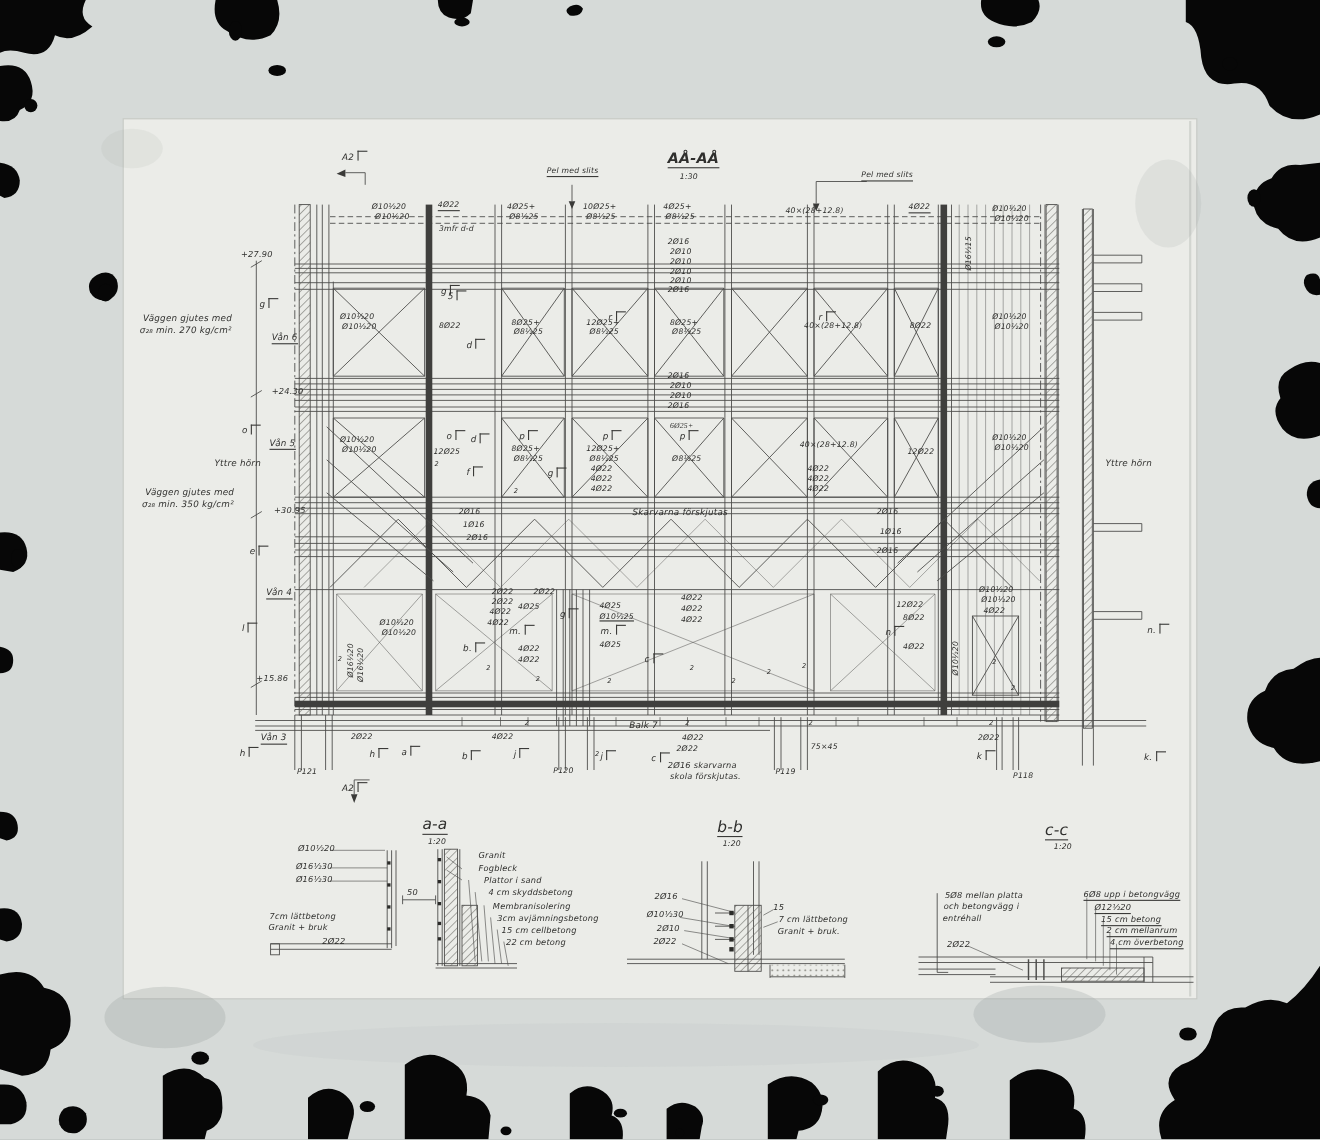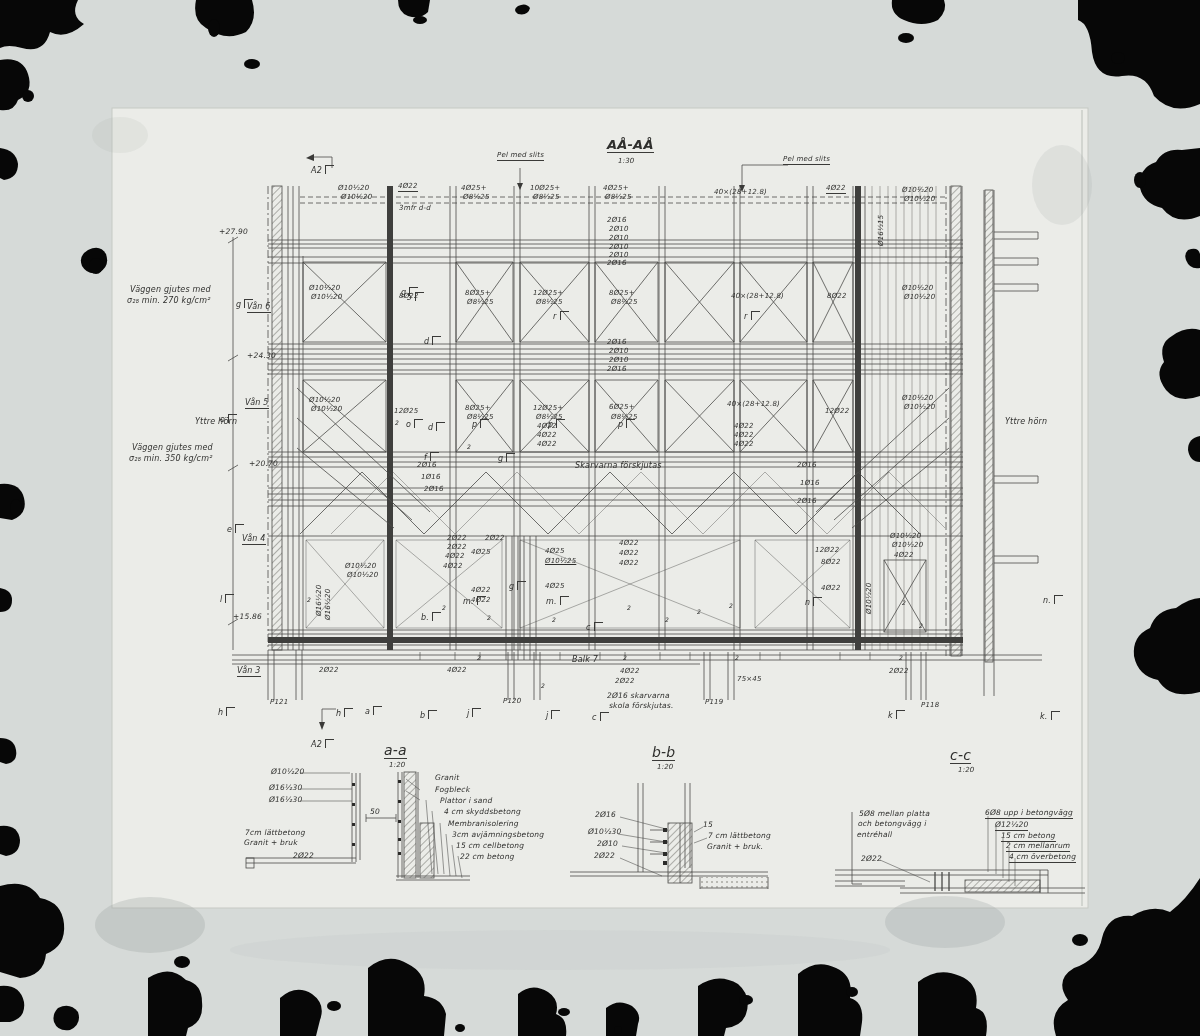--- a/index.html
+++ b/index.html
@@ -6,21 +6,21 @@
   #stage{position:relative;width:1200px;height:1036px;background:#d6dad8;overflow:hidden;
          font-family:"DejaVu Sans",sans-serif;}
   #stage svg{position:absolute;left:0;top:0;z-index:1;}
   .t,.mk,.lbl{position:absolute;z-index:2;font-style:italic;color:#2f2f2d;white-space:nowrap;
       line-height:1;letter-spacing:.2px;font-size:7px;}
   .lbl{font-size:8px;}
   .s7{font-size:7px;} .s75{font-size:7.5px;} .s11{font-size:14px;} .s13{font-size:13px;font-weight:bold;}
   .u{border-bottom:1px solid #3a3a38;padding-bottom:1px;}
   .r{transform:rotate(-90deg);transform-origin:left top;}
   .c2{font-size:6px;}
-  .mk{font-size:8px;margin-top:28px;}
+  .mk{font-size:8px;}
   .mk::after{content:"";position:absolute;left:calc(100% + 3px);top:-2px;width:8px;height:8px;
       border-left:1.2px solid #3a3a38;border-top:1.2px solid #3a3a38;}
 </style>
 </head>
 <body>
 
 <div id="stage">
 <svg width="1200" height="1036" viewBox="0 0 1200 1036">
   <defs>
     <pattern id="h1" width="5" height="5" patternUnits="userSpaceOnUse" patternTransform="rotate(45)">
@@ -226,21 +226,21 @@
 
 <span class="lbl" style="left:130px;top:286px">Väggen gjutes med</span>
 <span class="lbl" style="left:127px;top:297px">σ₂₈ min. 270 kg/cm²</span>
 <span class="lbl" style="left:132px;top:444px">Väggen gjutes med</span>
 <span class="lbl" style="left:129px;top:455px">σ₂₈ min. 350 kg/cm²</span>
 <span class="lbl" style="left:195px;top:418px">Yttre hörn</span>
 <span class="lbl" style="left:1005px;top:418px">Yttre hörn</span>
 
 <span class="t s75" style="left:219px;top:228px">+27.90</span>
 <span class="t s75" style="left:247px;top:352px">+24.30</span>
-<span class="t s75" style="left:249px;top:460px">+20.70</span>
+<span class="t s75" style="left:249px;top:460px">+30.95</span>
 <span class="t s75" style="left:233px;top:613px">+15.86</span>
 
 <span class="lbl u" style="left:247px;top:303px">Vån 6</span>
 <span class="lbl u" style="left:245px;top:399px">Vån 5</span>
 <span class="lbl u" style="left:242px;top:535px">Vån 4</span>
 <span class="lbl u" style="left:237px;top:667px">Vån 3</span>
 
 <span class="t" style="left:270px;top:699px">P121</span>
 <span class="t" style="left:503px;top:698px">P120</span>
 <span class="t" style="left:705px;top:699px">P119</span>
@@ -333,21 +333,21 @@
       <span class="t" style="left: 309px; top: 397px;">Ø10½20</span>
       <span class="t" style="left: 311px; top: 406px;">Ø10½20</span>
       <span class="t" style="left: 394px; top: 408px;">12Ø25</span>
       <span class="t" style="left: 465px; top: 405px;">8Ø25+</span>
       <span class="t" style="left: 467px; top: 414px;">Ø8½25</span>
       <span class="t" style="left: 533px; top: 405px;">12Ø25+</span>
       <span class="t" style="left: 536px; top: 414px;">Ø8½25</span>
       <span class="t" style="left: 537px; top: 423px;">4Ø22</span>
       <span class="t" style="left: 537px; top: 432px;">4Ø22</span>
       <span class="t" style="left: 537px; top: 441px;">4Ø22</span>
-      <span class="t" style="left: 609px; top: 404px;">6Ø25+</span>
+      <span class="t" style="left: 609px; top: 384px; font-family: Liberation Serif, serif;">6Ø25+</span>
       <span class="t" style="left: 611px; top: 414px;">Ø8½25</span>
       <span class="t" style="left: 727px; top: 401px;">40×(28+12.8)</span>
       <span class="t" style="left: 825px; top: 408px;">12Ø22</span>
       <span class="t" style="left: 902px; top: 395px;">Ø10½20</span>
       <span class="t" style="left: 904px; top: 404px;">Ø10½20</span>
       <span class="t" style="left: 734px; top: 423px;">4Ø22</span>
       <span class="t" style="left: 734px; top: 432px;">4Ø22</span>
       <span class="t" style="left: 734px; top: 441px;">4Ø22</span>
       <span class="t" style="left: 417px; top: 462px;">2Ø16</span>
       <span class="t" style="left: 421px; top: 474px;">1Ø16</span>

